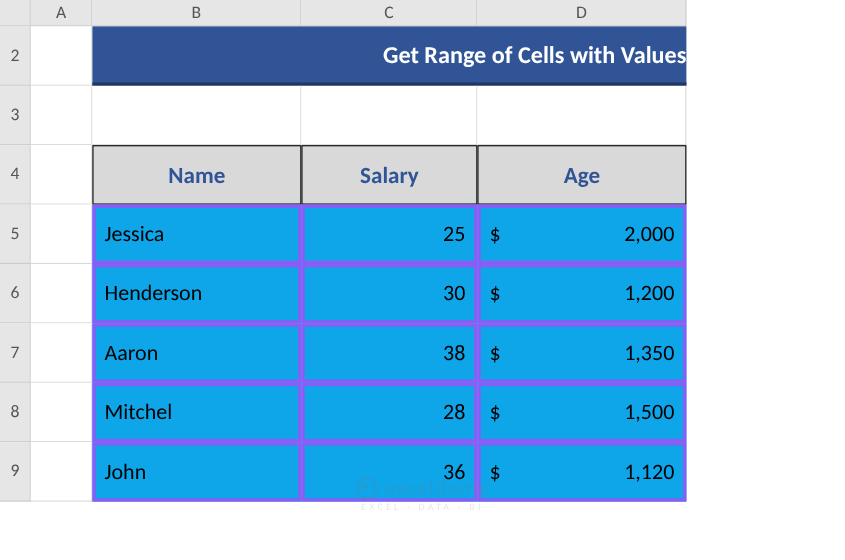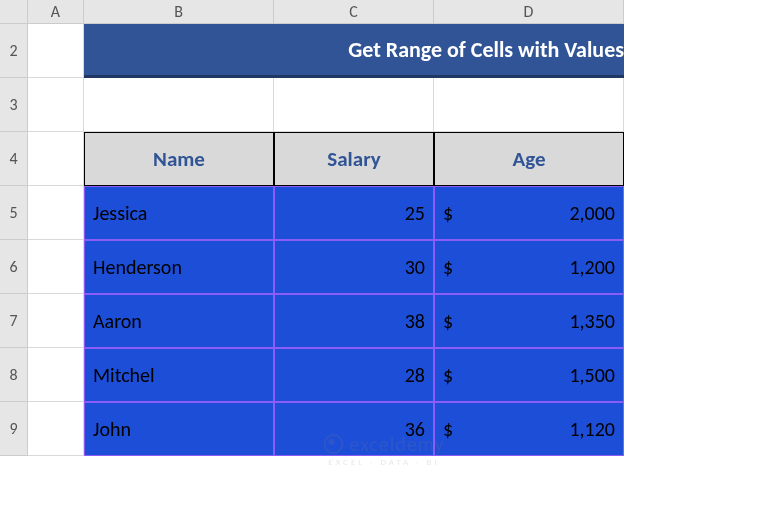--- a/index.html
+++ b/index.html
@@ -65,25 +65,25 @@
     color: #305496;
     font-weight: bold;
     font-size: 21px;
     text-align: right;
     display: flex;
     align-items: center;
     justify-content: center;
     border: 1px solid #000;
   }
   .td {
-    background: #1d4ed8;
+    background: #0ea5e9;
     font-size: 20px;
     display: flex;
     align-items: center;
-    border: 1px solid #8b5cf6;
+    border: 3px solid #8b5cf6;
     padding: 0 8px;
   }
   .td.name { justify-content: flex-start; }
   .td.age { justify-content: flex-end; }
   .td.salary { justify-content: space-between; }
   .td.salary .cur { }
   .td.salary .amt { }
   .watermark {
     position: absolute;
     left: 50%;

